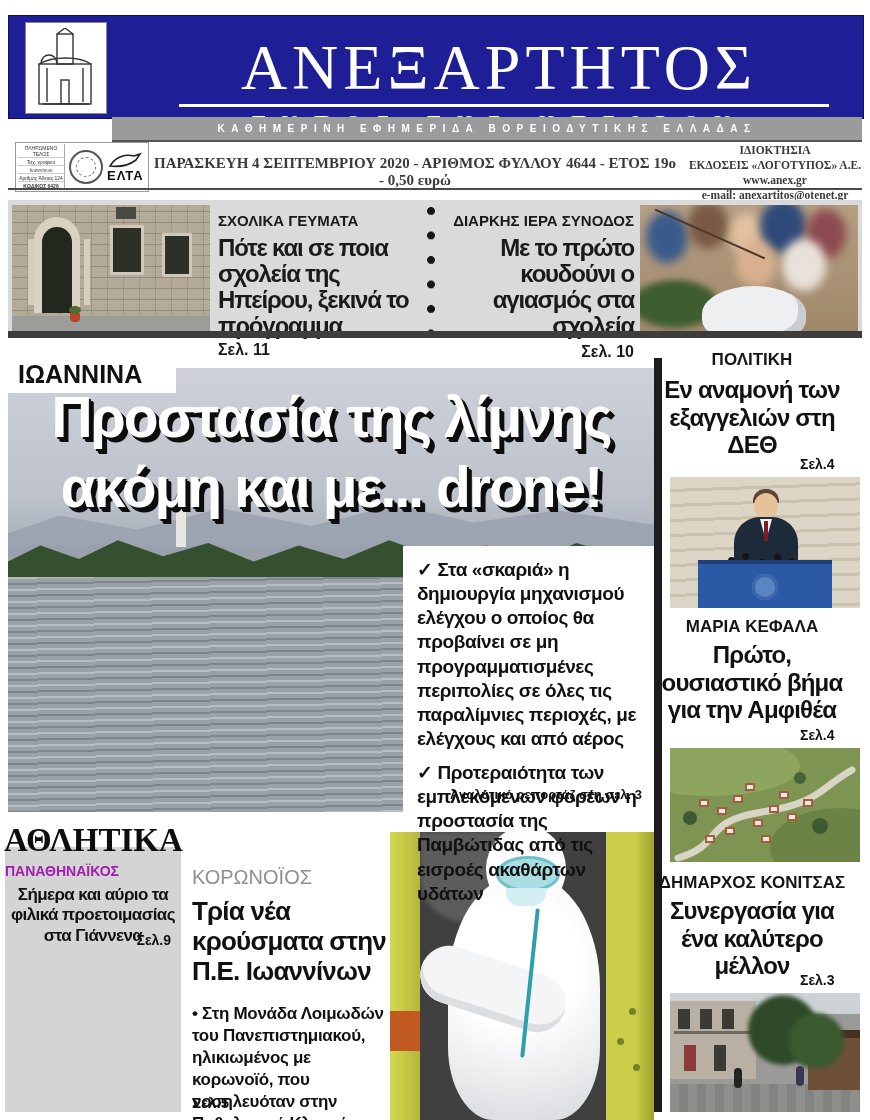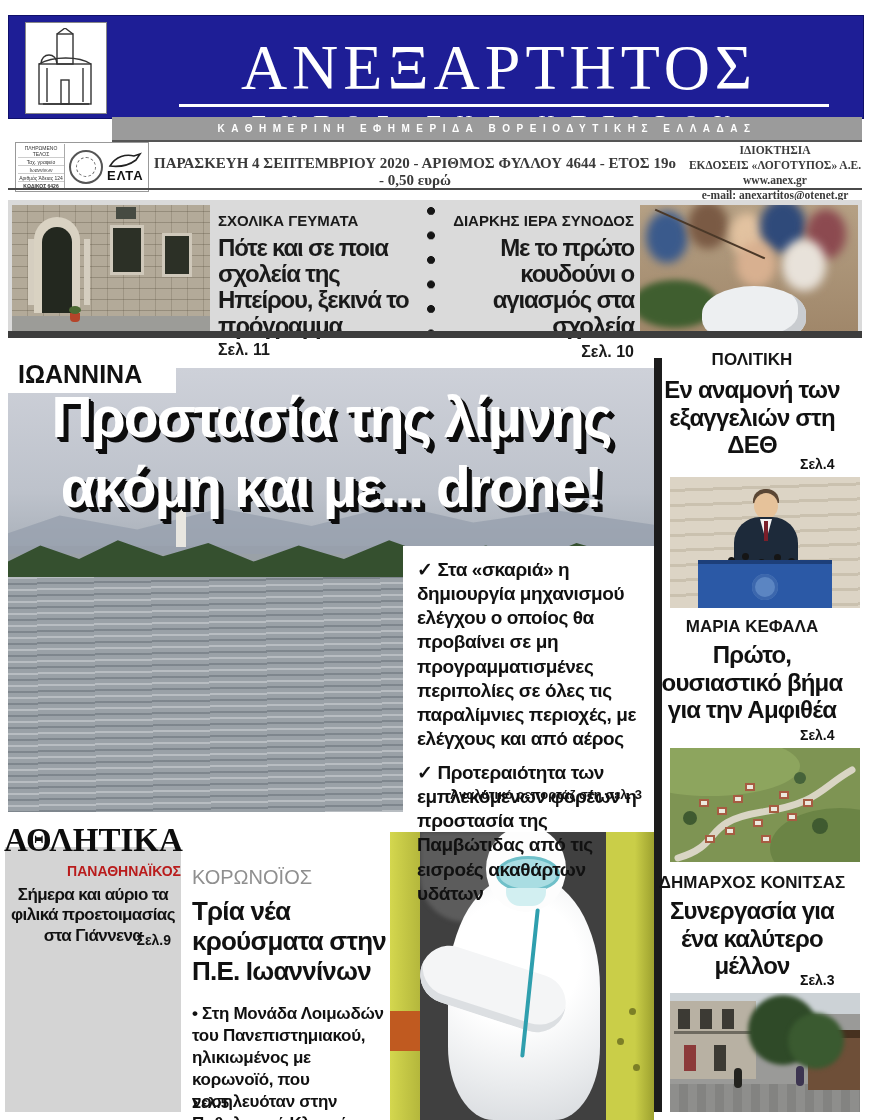--- a/index.html
+++ b/index.html
@@ -163,21 +163,21 @@
   
   .rc{left:657px;width:190px;text-align:center;}
   .rc-kicker{font-size:17px;font-weight:bold;color:#161616;}
   .rc-head{font-size:24px;font-weight:bold;letter-spacing:-0.8px;line-height:1.15;color:#111;}
   .rc-page{position:absolute;font-size:14px;font-weight:bold;color:#111;}
 
   
   .sports-title{left:4px;top:822px;width:178px;text-align:center;z-index:3;
     font-family:"Liberation Serif",serif;font-weight:bold;font-size:33px;color:#0d0d0d;}
   .sports-panel{left:5px;top:847px;width:176px;height:265px;background:#d4d4d4;z-index:2;}
-  .sp-kicker{margin-top:16px;text-align:right;font-size:14px;font-weight:bold;color:#b91c1c;}
+  .sp-kicker{margin-top:16px;text-align:left;font-size:14px;font-weight:bold;color:#a21caf;}
   .sp-head{margin-top:6px;text-align:center;font-size:17px;font-weight:bold;letter-spacing:-0.6px;
     line-height:1.2;color:#111;padding:0 3px;}
   .sp-page{text-align:right;font-size:14px;font-weight:bold;color:#111;padding-right:10px;margin-top:-14px;}
 
   
   .covid{left:192px;top:866px;width:198px;}
   .cv-kicker{font-size:20px;font-weight:normal;color:#8f8f8f;}
   .cv-head{margin-top:8px;font-size:26px;font-weight:bold;letter-spacing:-0.8px;line-height:1.15;color:#111;}
   .cv-bullet{margin-top:16px;font-size:17px;font-weight:bold;line-height:1.3;letter-spacing:-0.3px;color:#111;}
   .cv-page{left:192px;top:1094px;width:198px;text-align:left;font-size:15px;font-weight:bold;color:#111;}

